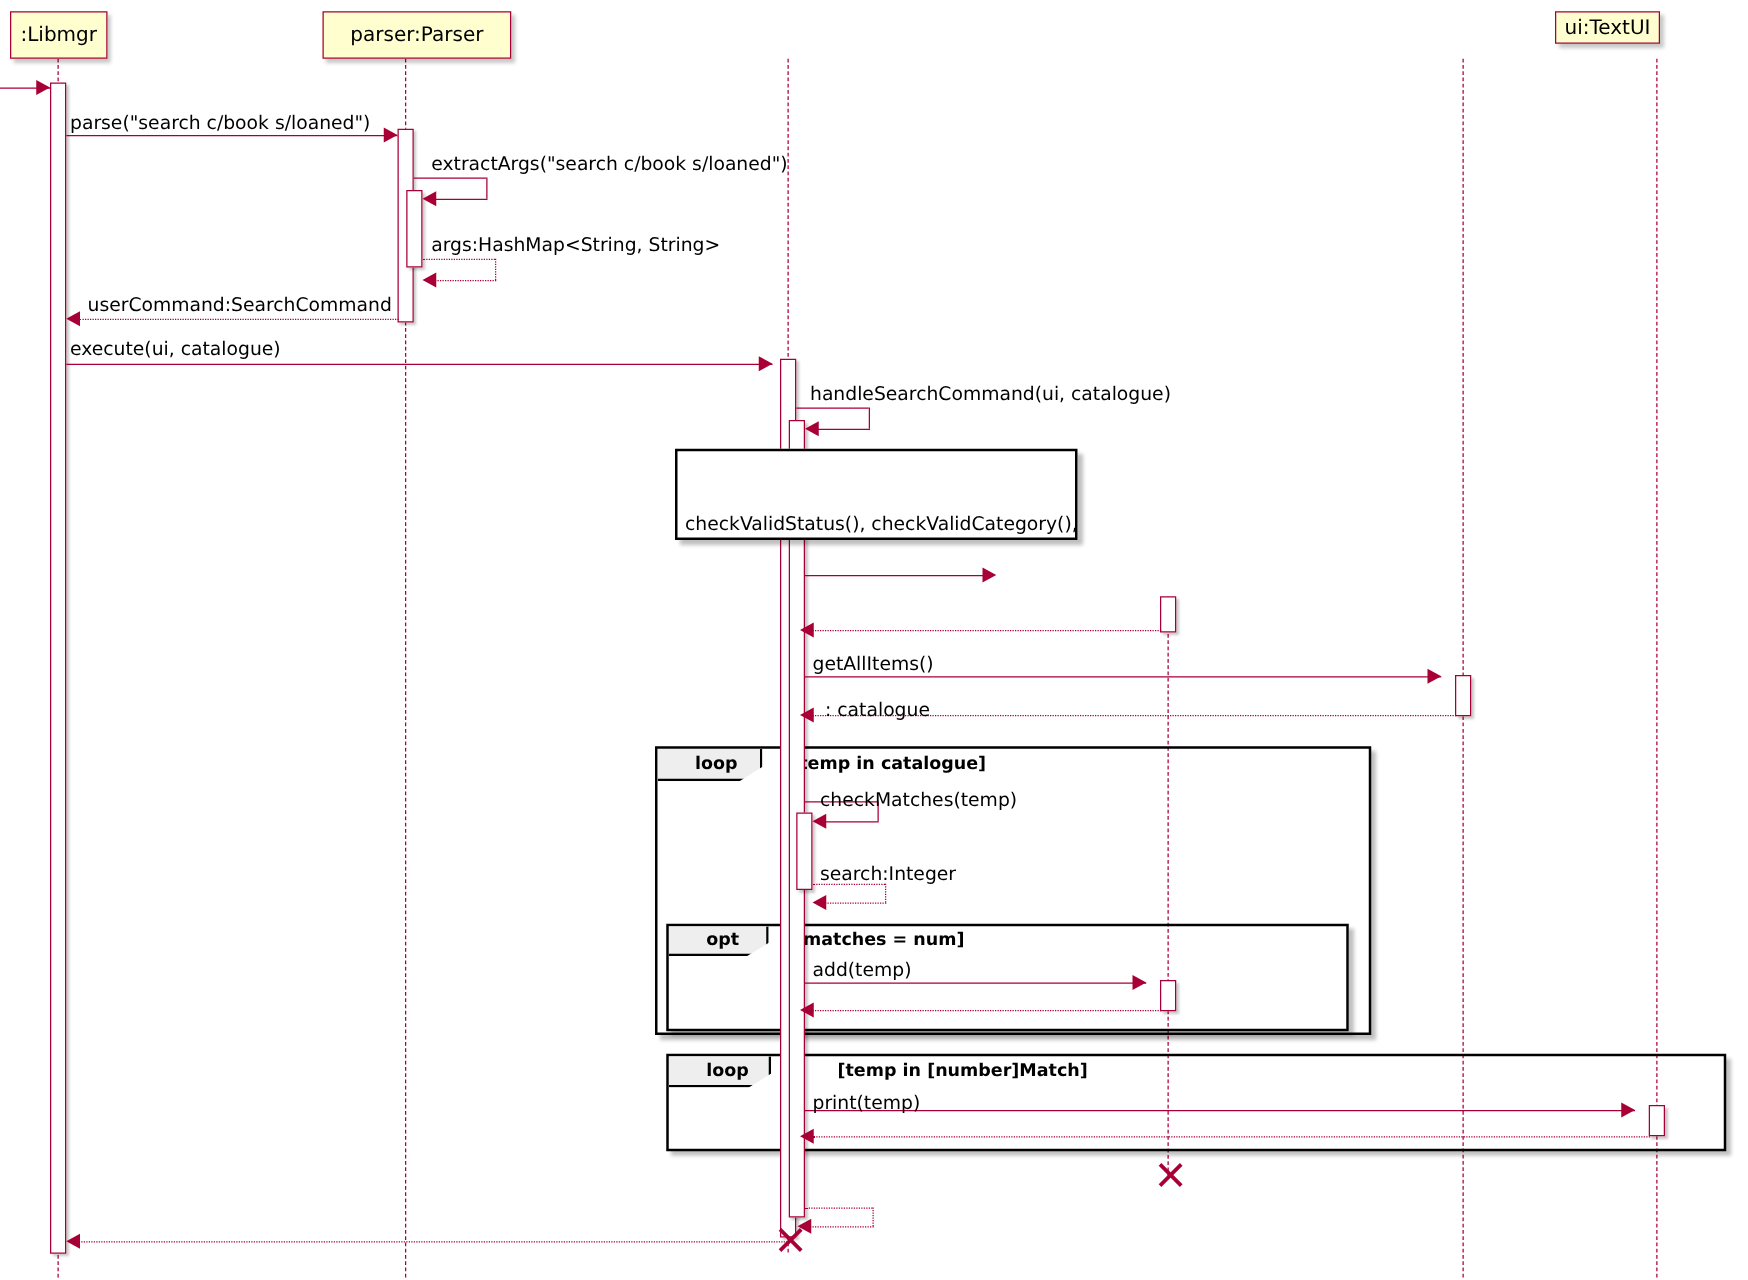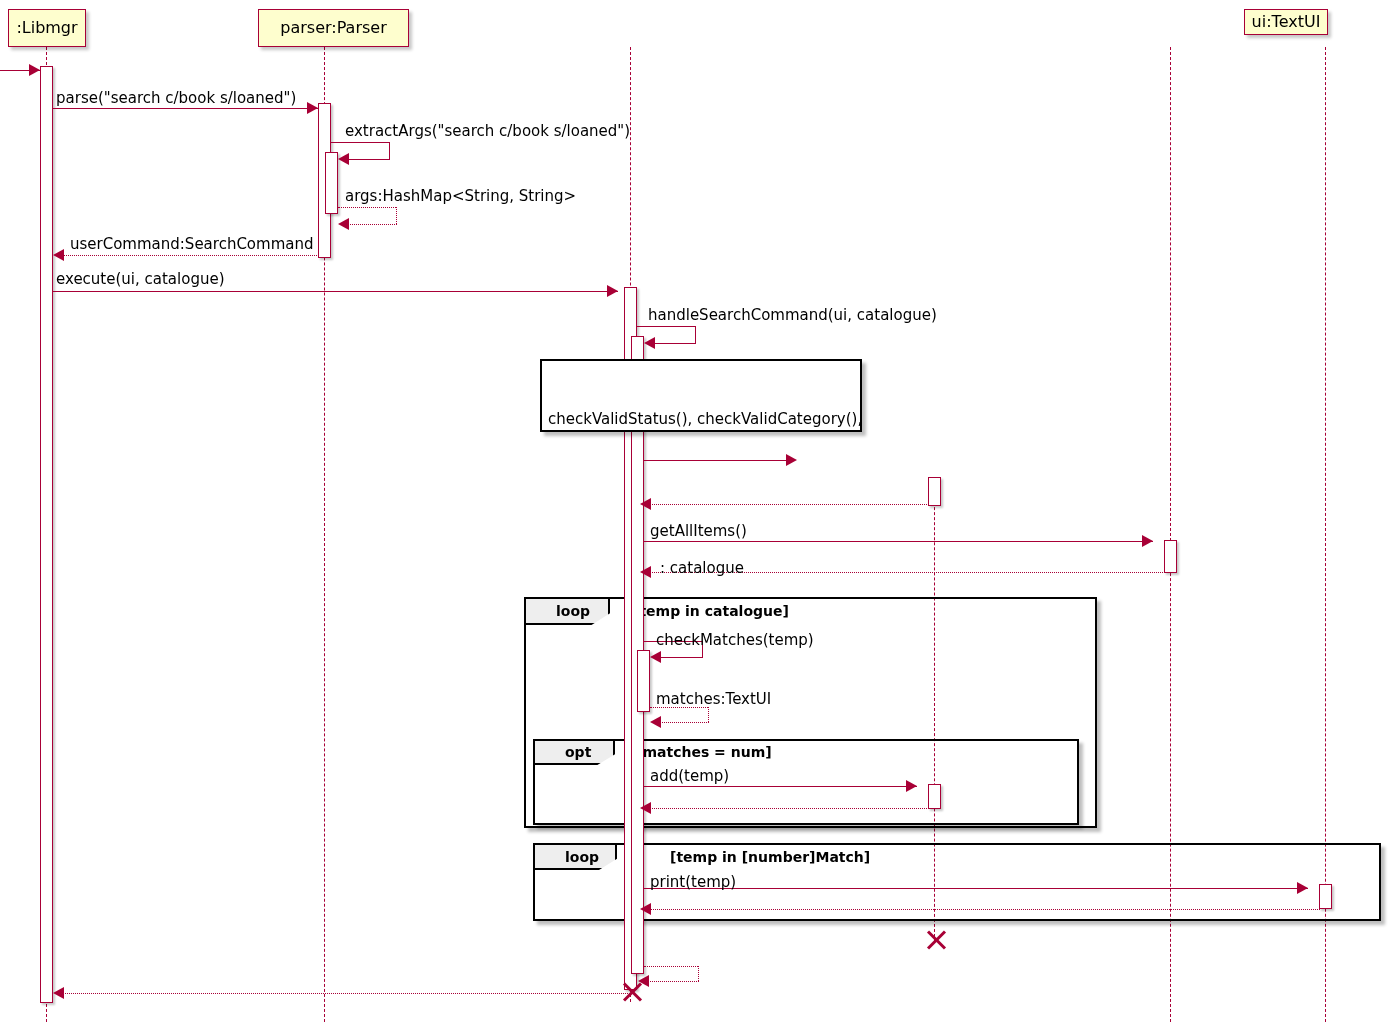--- a/index.html
+++ b/index.html
@@ -255,21 +255,21 @@
   <div class="msg-label" style="left:660px; top:561px;">: catalogue</div>
   <div class="msg-line dotted" style="left:650px; top:572px; width:515px;"></div>
   <div class="arrow-l" style="left:640px; top:566px;"></div>
 
   <div class="msg-label" style="left:656px; top:589px;margin-top:44px;">checkMatches(temp)</div>
   <div class="msg-line" style="left:644px; top:641px; width:58px;"></div>
   <div class="vline" style="left:702px; top:641px; height:16px;"></div>
   <div class="msg-line" style="left:660px; top:657px; width:43px;"></div>
   <div class="arrow-l" style="left:650px; top:651px;"></div>
 
-  <div class="msg-label" style="left:656px; top:692px;">matches:TextUI</div>
+  <div class="msg-label" style="left:656px; top:692px;">search:Integer</div>
   <div class="msg-line dotted" style="left:650px; top:707px; width:58px;"></div>
   <div class="vline dotted" style="left:708px; top:707px; height:15px;"></div>
   <div class="msg-line dotted" style="left:660px; top:722px; width:49px;"></div>
   <div class="arrow-l" style="left:650px; top:716px;"></div>
 
   <div class="msg-label" style="left:650px; top:769px;">add(temp)</div>
   <div class="msg-line" style="left:644px; top:786px; width:273px;"></div>
   <div class="arrow-r" style="left:906px; top:780px;"></div>
 
   <div class="msg-line dotted" style="left:650px; top:808px; width:279px;"></div>

